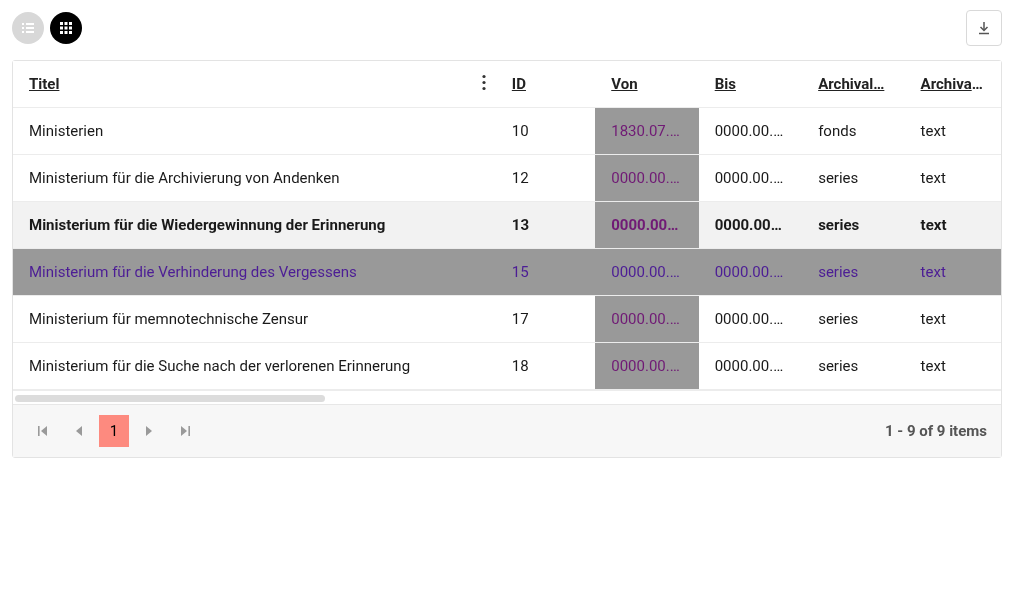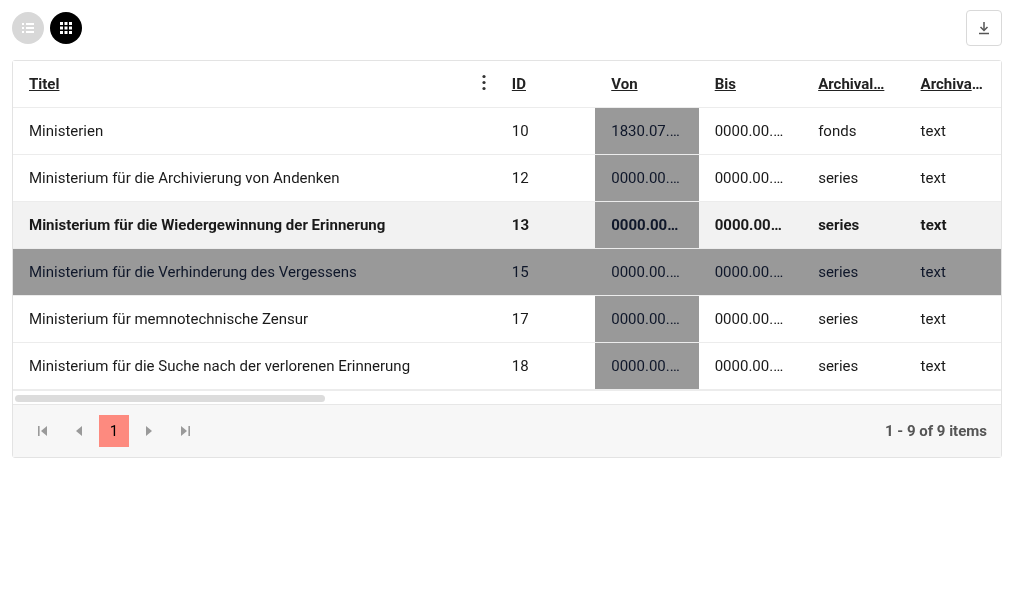--- a/index.html
+++ b/index.html
@@ -89,25 +89,25 @@
     right: 10px;
     top: 50%;
     transform: translateY(-50%);
     color: #333;
     cursor: pointer;
     font-size: 18px;
     line-height: 1;
   }
   td.von-cell {
     background: #999;
-    color: #0f172a;
+    color: #701a75;
   }
   tr.row-hover td { background: #f2f2f2; font-weight: bold; }
   tr.row-hover td.von-cell { background: #999; }
-  tr.row-sel td { background: #999; color:#0f172a; }
+  tr.row-sel td { background: #999; color:#4c1d95; }
 
   .h-scroll {
     height: 14px;
     background: #fff;
     position: relative;
     border-top: 1px solid #ececec;
   }
   .h-scroll .thumb {
     position: absolute;
     left: 2px; top: 4px;

